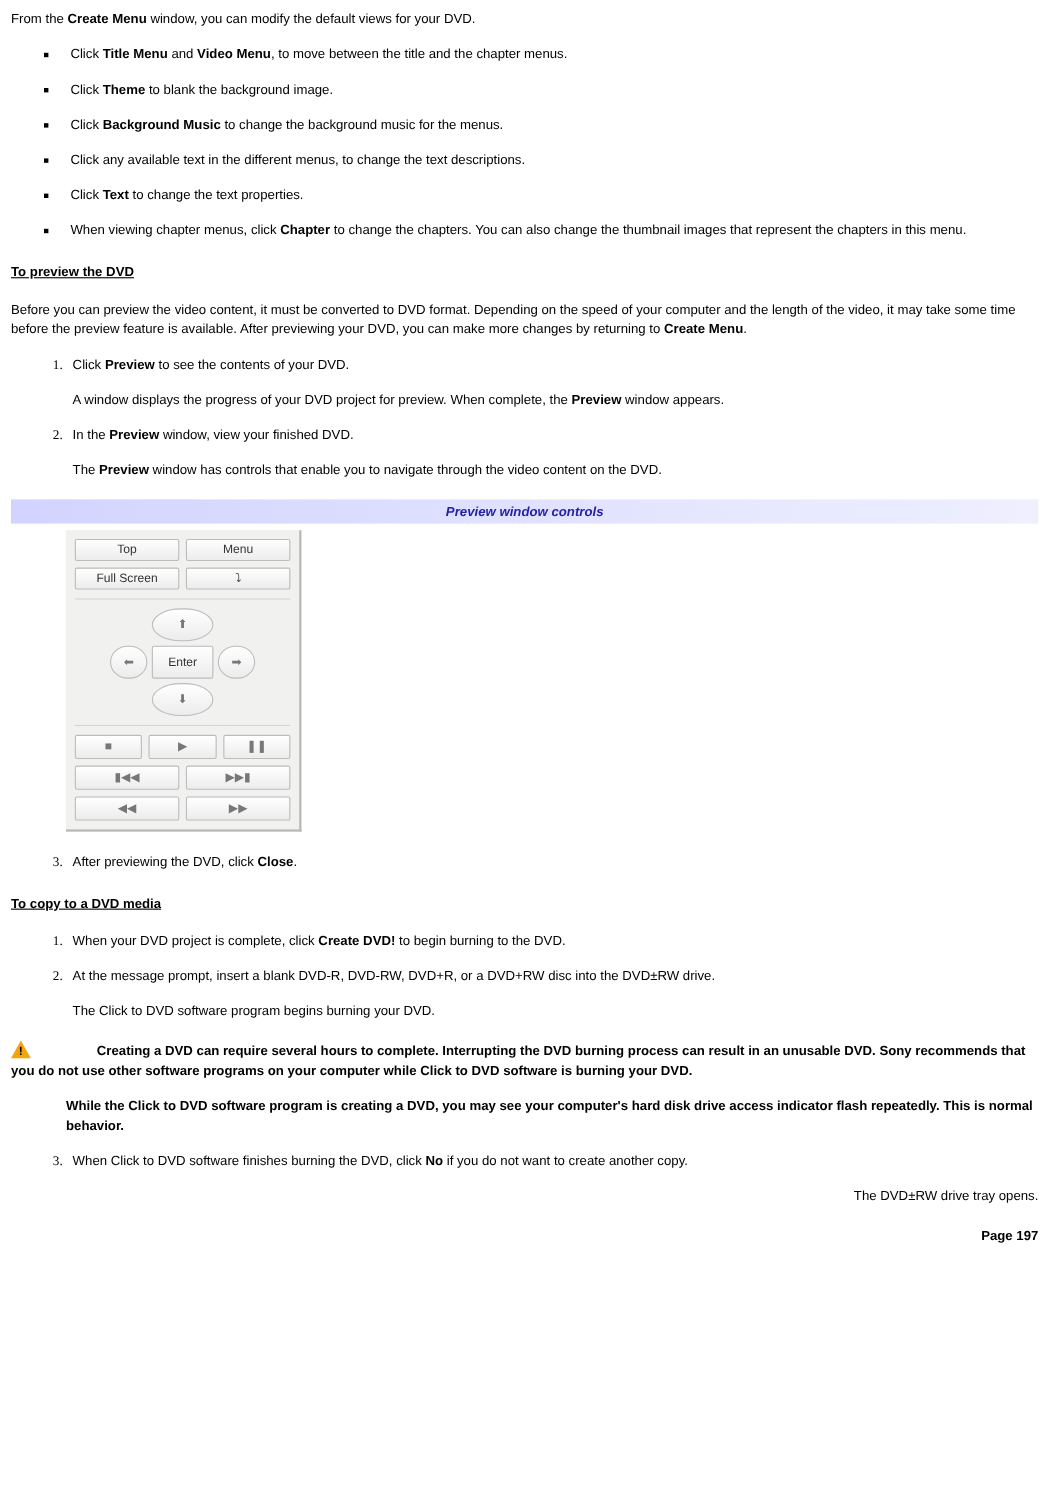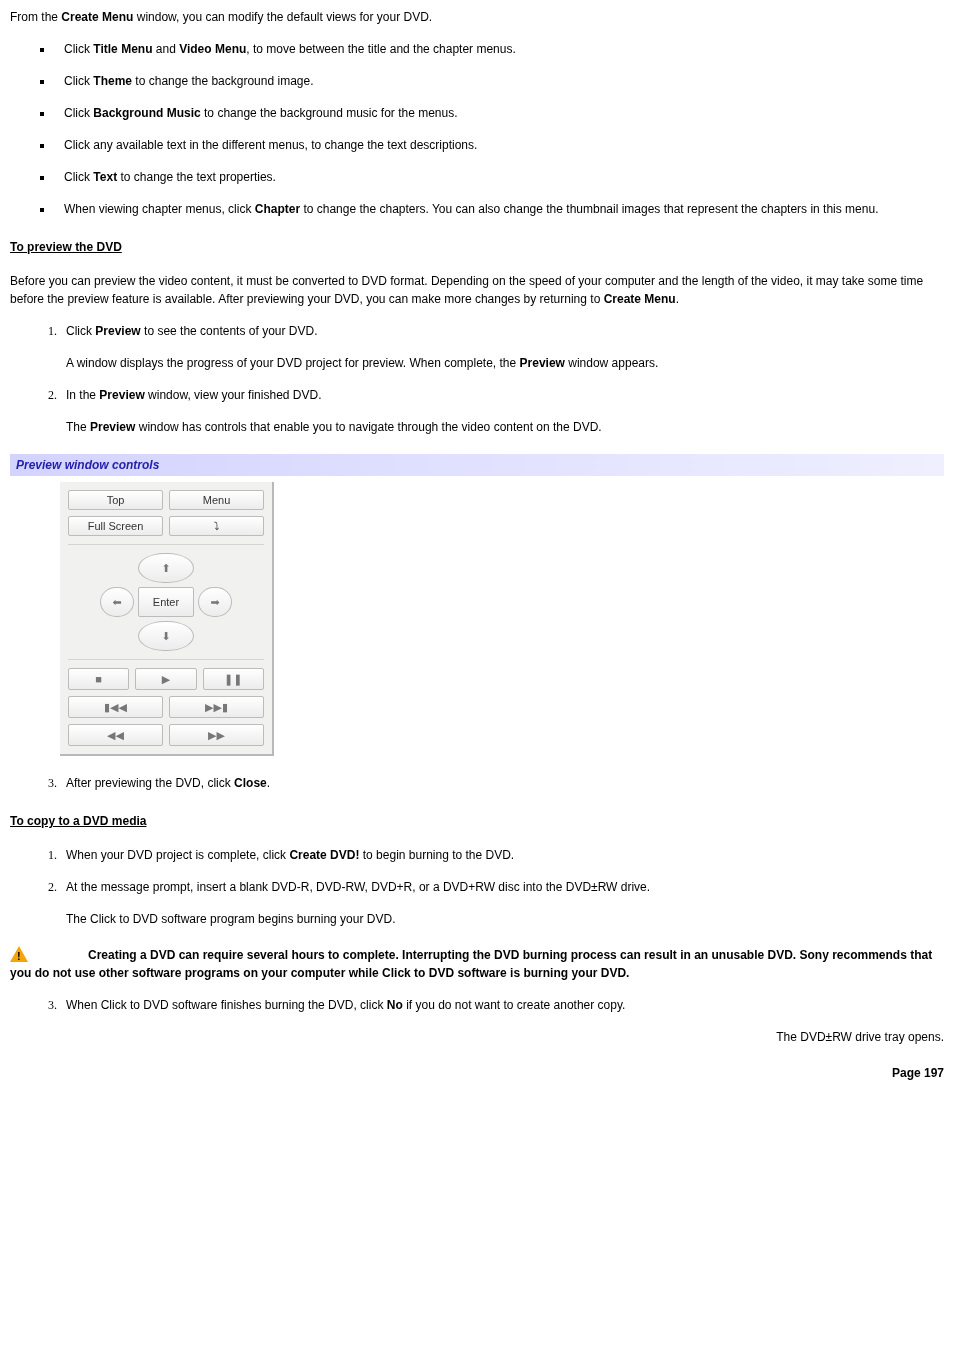--- a/index.html
+++ b/index.html
@@ -30,20 +30,21 @@
   .caption-bar {
     background: linear-gradient(to right, #d3d3ff, #efefff);
     color: #2222aa;
     font-weight: bold;
     font-style: italic;
     font-size: 12px;
     padding: 2px 6px;
     margin: 6px 0 6px 0;
     width: 100%;
     box-sizing: border-box;
+    text-align: center;
   }
   
   .panel-wrap { margin: 4px 0 18px 50px; }
   .panel {
     width: 214px;
     background: #f1f1f0;
     border-right: 2px solid #b8b8b8;
     border-bottom: 2px solid #b8b8b8;
     padding: 8px;
     box-sizing: border-box;
@@ -115,21 +116,21 @@
 
 <p>
   <span>From the </span><b>Create Menu</b><span> window, you can modify the default views for your DVD.</span>
 </p>
 
 <ul class="sq">
   <li>
     <span>Click </span><b>Title Menu</b><span> and </span><b>Video Menu</b><span>, to move between the title and the chapter menus.</span>
   </li>
   <li>
-    <span>Click </span><b>Theme</b><span> to change the background image.</span>
+    <span>Click </span><b>Theme</b><span> to blank the background image.</span>
   </li>
   <li>
     <span>Click </span><b>Background Music</b><span> to change the background music for the menus.</span>
   </li>
   <li>
     <span>Click any available text in the different menus, to change the text descriptions.</span>
   </li>
   <li>
     <span>Click </span><b>Text</b><span> to change the text properties.</span>
   </li>
@@ -247,20 +248,21 @@
   <li>
     <span>At the message prompt, insert a blank DVD-R, DVD-RW, DVD+R, or a DVD+RW disc into the DVD±RW drive.</span>
     <p style="margin-top:14px;">The Click to DVD    software program begins burning your DVD.</p>
   </li>
 </ol>
 
 <div class="warn-wrap">
   <p class="warn-text">
     <span class="warn-icon"></span><span>Creating a DVD can require several hours to complete. Interrupting the DVD burning process can result in an unusable DVD. Sony recommends that you do not use other software programs on your computer while Click to DVD software is burning your DVD.</span>
   </p>
+  <p class="warn-para2">While the Click to DVD software program is creating a DVD, you may see your computer's hard disk drive access indicator flash repeatedly. This is normal behavior.</p>
 </div>
 
 <ol class="num" start="3">
   <li>
     <span>When Click to DVD software finishes burning the DVD, click </span><b>No</b><span> if you do not want to create another copy.</span>
     <p style="margin-top:14px; margin-bottom:0;text-align:right;">The DVD±RW drive tray opens.</p>
   </li>
 </ol>
 
 <div class="footer">Page 197</div>

